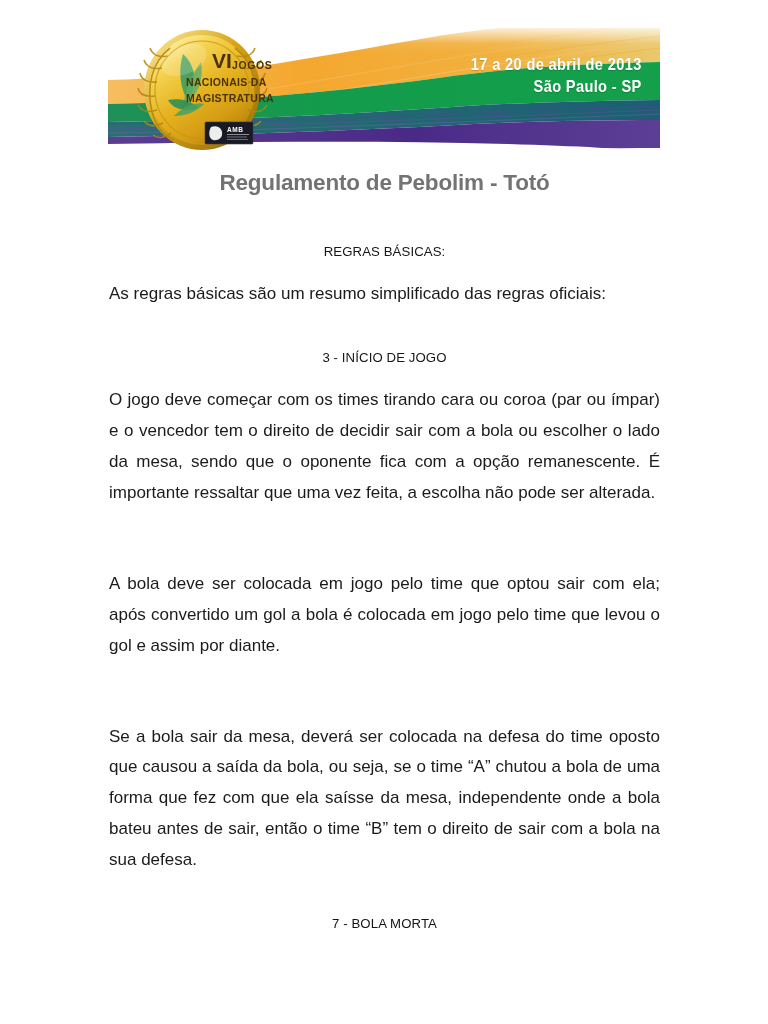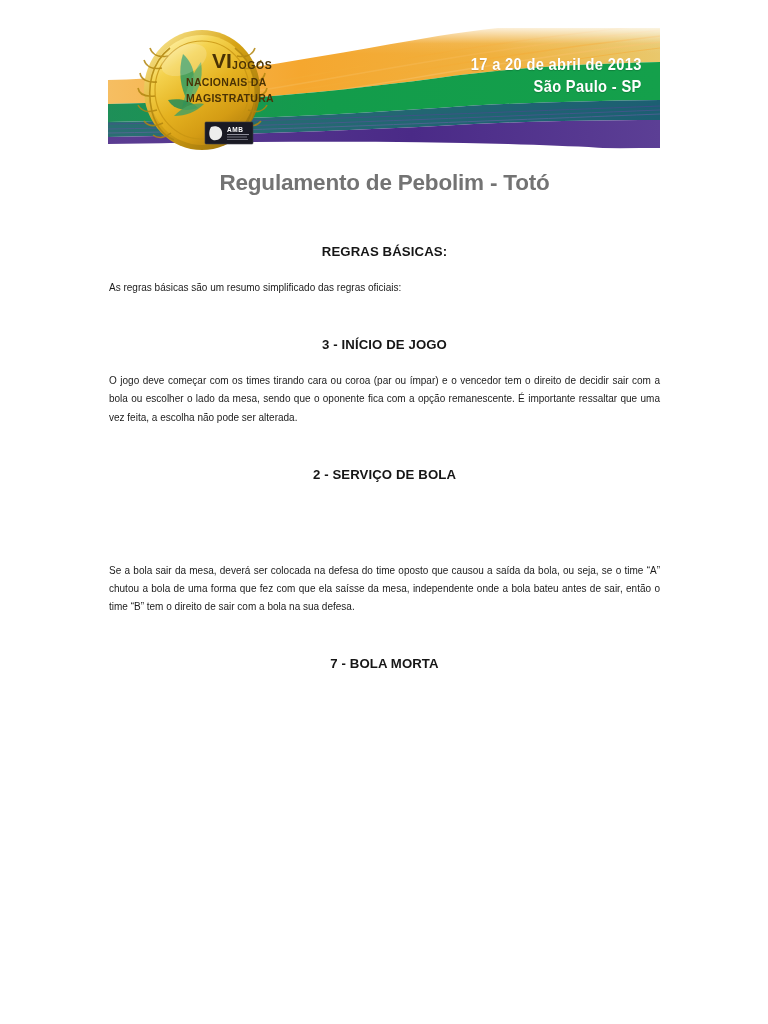--- a/index.html
+++ b/index.html
@@ -66,28 +66,28 @@
     font-size: 22.5px;
     font-weight: bold;
     text-align: center;
     letter-spacing: -0.2px;
     margin: 18px 0 0 0;
     color: #737373;
   }
 
   .section-heading {
     font-size: 13.2px;
-    font-weight: bold;
+    font-weight: normal;
     text-align: center;
     color: #161616;
     letter-spacing: 0.1px;
   }
 
   p.body-text {
-    font-size: 10px;
+    font-size: 17px;
     line-height: 1.82;
     text-align: justify;
     text-justify: inter-word;
     color: #1b1b1b;
     margin: 0;
   }
   p.body-text.left {
     text-align: left;
   }
 
@@ -251,22 +251,22 @@
     <p class="body-text left">As regras básicas são um resumo simplificado das regras oficiais:</p>
 
     <div class="sp-c"></div>
 
     <div class="section-heading">3 - INÍCIO DE JOGO</div>
     <div class="sp-d"></div>
     <p class="body-text">O jogo deve começar com os times tirando cara ou coroa (par ou ímpar) e o vencedor tem o direito de decidir sair com a bola ou escolher o lado da mesa, sendo que o oponente fica com a opção remanescente. É importante ressaltar que uma vez feita, a escolha não pode ser alterada.</p>
 
     <div class="sp-c"></div>
 
-    <div class="section-heading">2 - SERVIÇO DE BOLA</div>
     <div class="sp-d"></div>
+    <p class="body-text">A bola deve ser colocada em jogo pelo time que optou sair com ela; após convertido um gol a bola é colocada em jogo pelo time que levou o gol e assim por diante.</p>
 
     <div class="sp-c"></div>
 
     <div class="sp-d"></div>
     <p class="body-text">Se a bola sair da mesa, deverá ser colocada na defesa do time oposto que causou a saída da bola, ou seja, se o time “A” chutou a bola de uma forma que fez com que ela saísse da mesa, independente onde a bola bateu antes de sair, então o time “B” tem o direito de sair com a bola na sua defesa.</p>
 
     <div class="sp-c"></div>
 
     <div class="section-heading">7 - BOLA MORTA</div>
 

